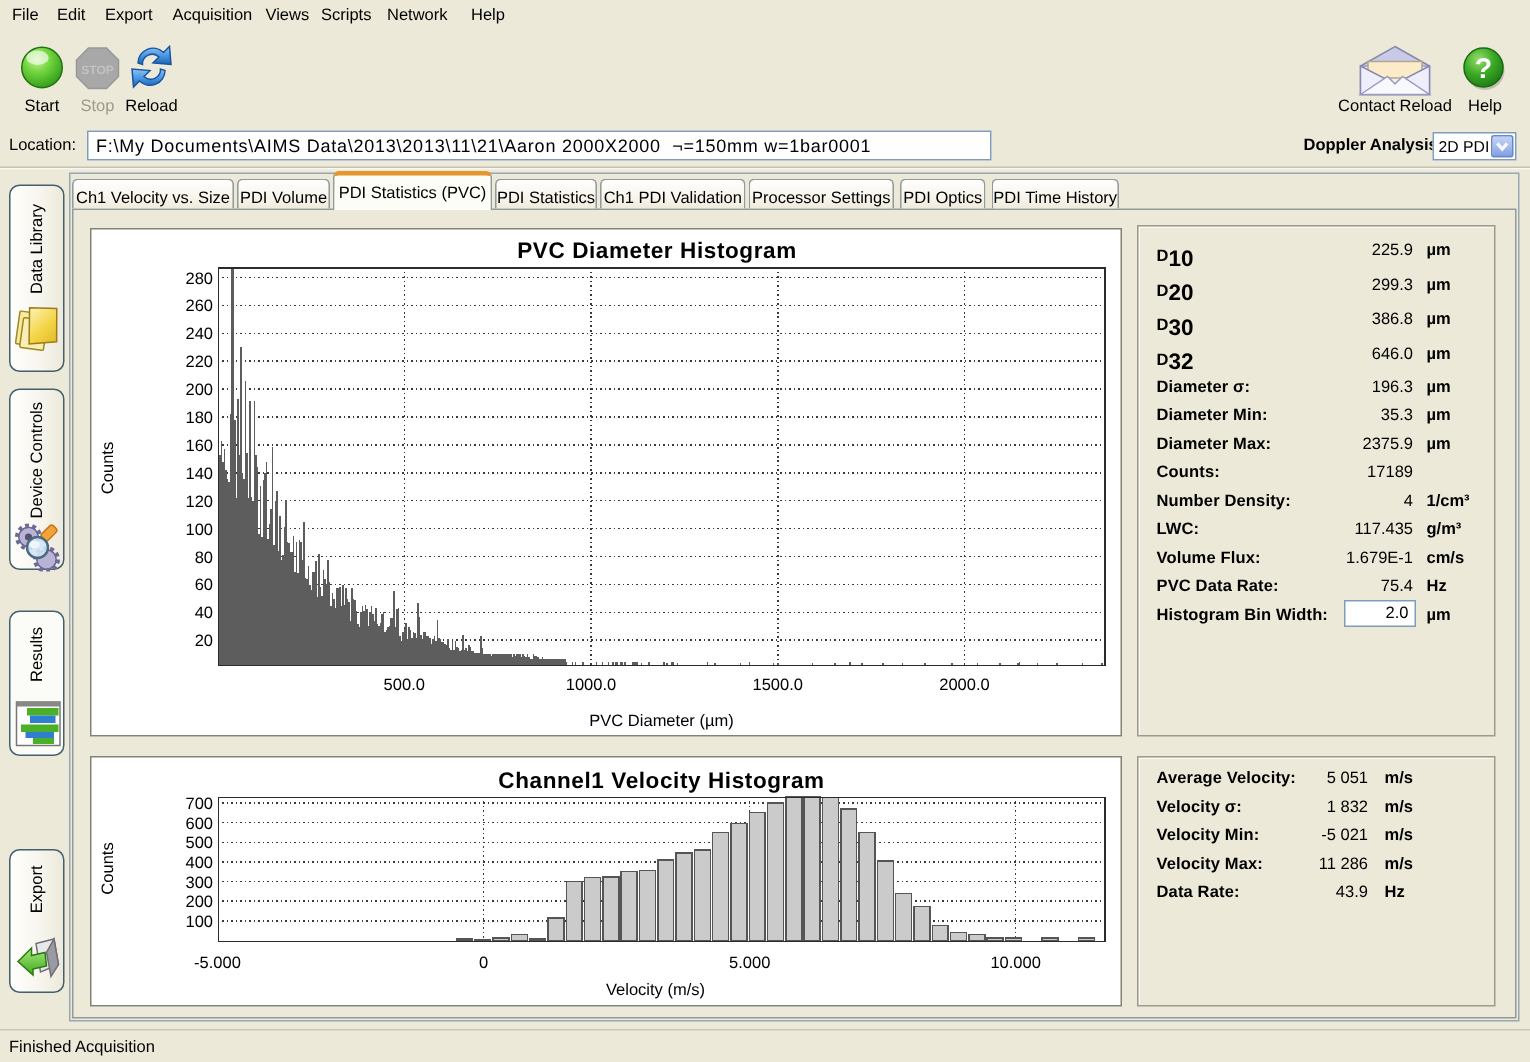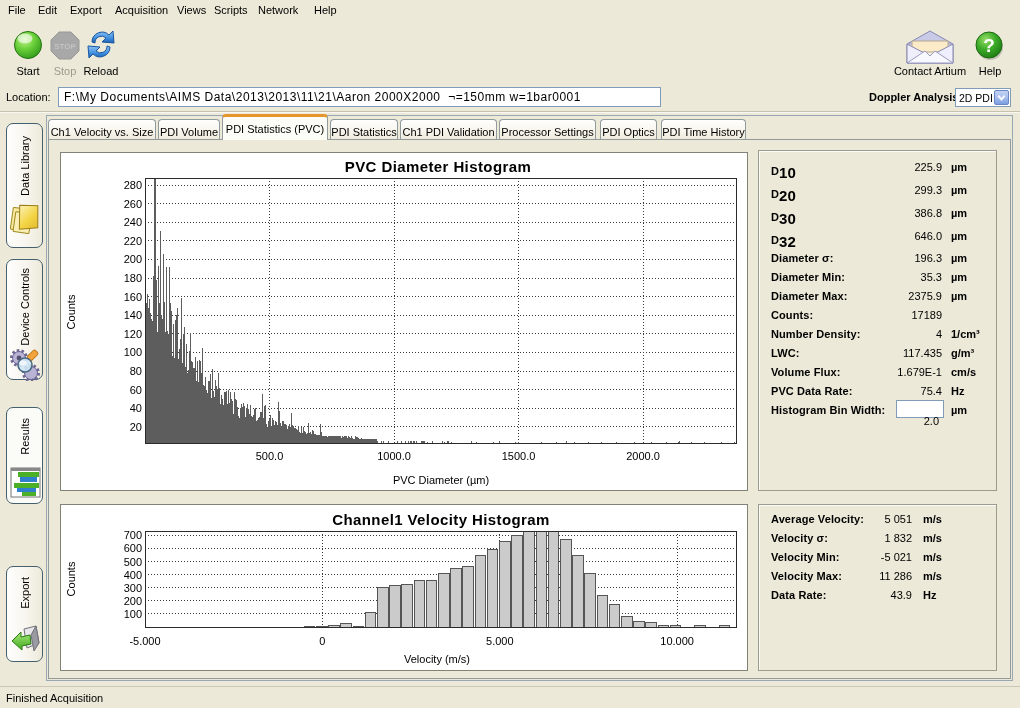--- a/index.html
+++ b/index.html
@@ -80,21 +80,21 @@
  <path d="M26 19 A10 10 0 0 1 9 26 L5 30 L4 18 L16 19 L12 23 A6.5 6.5 0 0 0 23 18 Z" fill="url(#blu)" stroke="#1a55a0" stroke-width="1"></path>
 </svg>
 <div class="tool-label" style="left:83px;top:65px;width:36px">Reload</div>
 <svg class="abs" style="left:905px;top:30px" width="50" height="34" viewBox="0 0 50 34">
  <polygon points="25,1 48,14 48,33 2,33 2,14" fill="#c9c9e8" stroke="#8888b0"></polygon>
  <polygon points="4,14 46,14 46,31 4,31" fill="#f4f0e0" stroke="#9a9ac0"></polygon>
  <polygon points="7,11 43,11 43,22 7,22" fill="#fcebc8" stroke="#b0a890"></polygon>
  <polygon points="2,14 25,26 48,14 48,33 2,33" fill="#eeeefc" stroke="#8888b0"></polygon>
  <polygon points="2,33 20,21 25,26 30,21 48,33" fill="#f8f8ff" stroke="#9a9ac0"></polygon>
 </svg>
-<div class="tool-label" style="left:890px;top:65px;width:80px">Contact Artium</div>
+<div class="tool-label" style="left:890px;top:65px;width:80px">Contact Reload</div>
 <svg class="abs" style="left:974px;top:30px" width="32" height="32" viewBox="0 0 32 32">
  <circle cx="16" cy="17" r="13" fill="#9a9a92" opacity="0.55"></circle>
  <defs>
       <radialGradient id="grn2" cx="38%" cy="30%" r="75%">
         <stop offset="0%" stop-color="#9ade6a"></stop>
         <stop offset="50%" stop-color="#3cab28"></stop>
         <stop offset="100%" stop-color="#1d7a12"></stop>
       </radialGradient>
     </defs>
  <circle cx="15" cy="15" r="13" fill="url(#grn2)" stroke="#1a6b10"></circle>
@@ -305,21 +305,21 @@
     </div>
  <div class="srow" style="left:771px;top:385px">
       <b>PVC Data Rate:</b>
       <span class="val">75.4</span>
       <span class="unit">Hz</span>
     </div>
  <div class="srow" style="left:771px;top:404px">
       <b>Histogram Bin Width:</b>
       <span class="unit">µm</span>
     </div>
- <div class="abs" style="left:896px;top:400px;width:48px;height:18px;background:#fff;border:1px solid #7f9db9;text-align:right;padding:14px 4px 0 0">2.0</div>
+ <div class="abs" style="left:896px;top:400px;width:48px;height:18px;background:#fff;border:1px solid #7f9db9;text-align:right;padding:2px 4px 0 0">2.0</div>
 </div>
 
 <div id="stats2">
  <div class="srow" style="left:771px;top:513px">
       <b>Average Velocity:</b>
       <span class="val" style="right:71px">5 051</span>
       <span class="unit" style="left:152px">m/s</span>
     </div>
  <div class="srow" style="left:771px;top:532px">
       <b>Velocity σ:</b>

